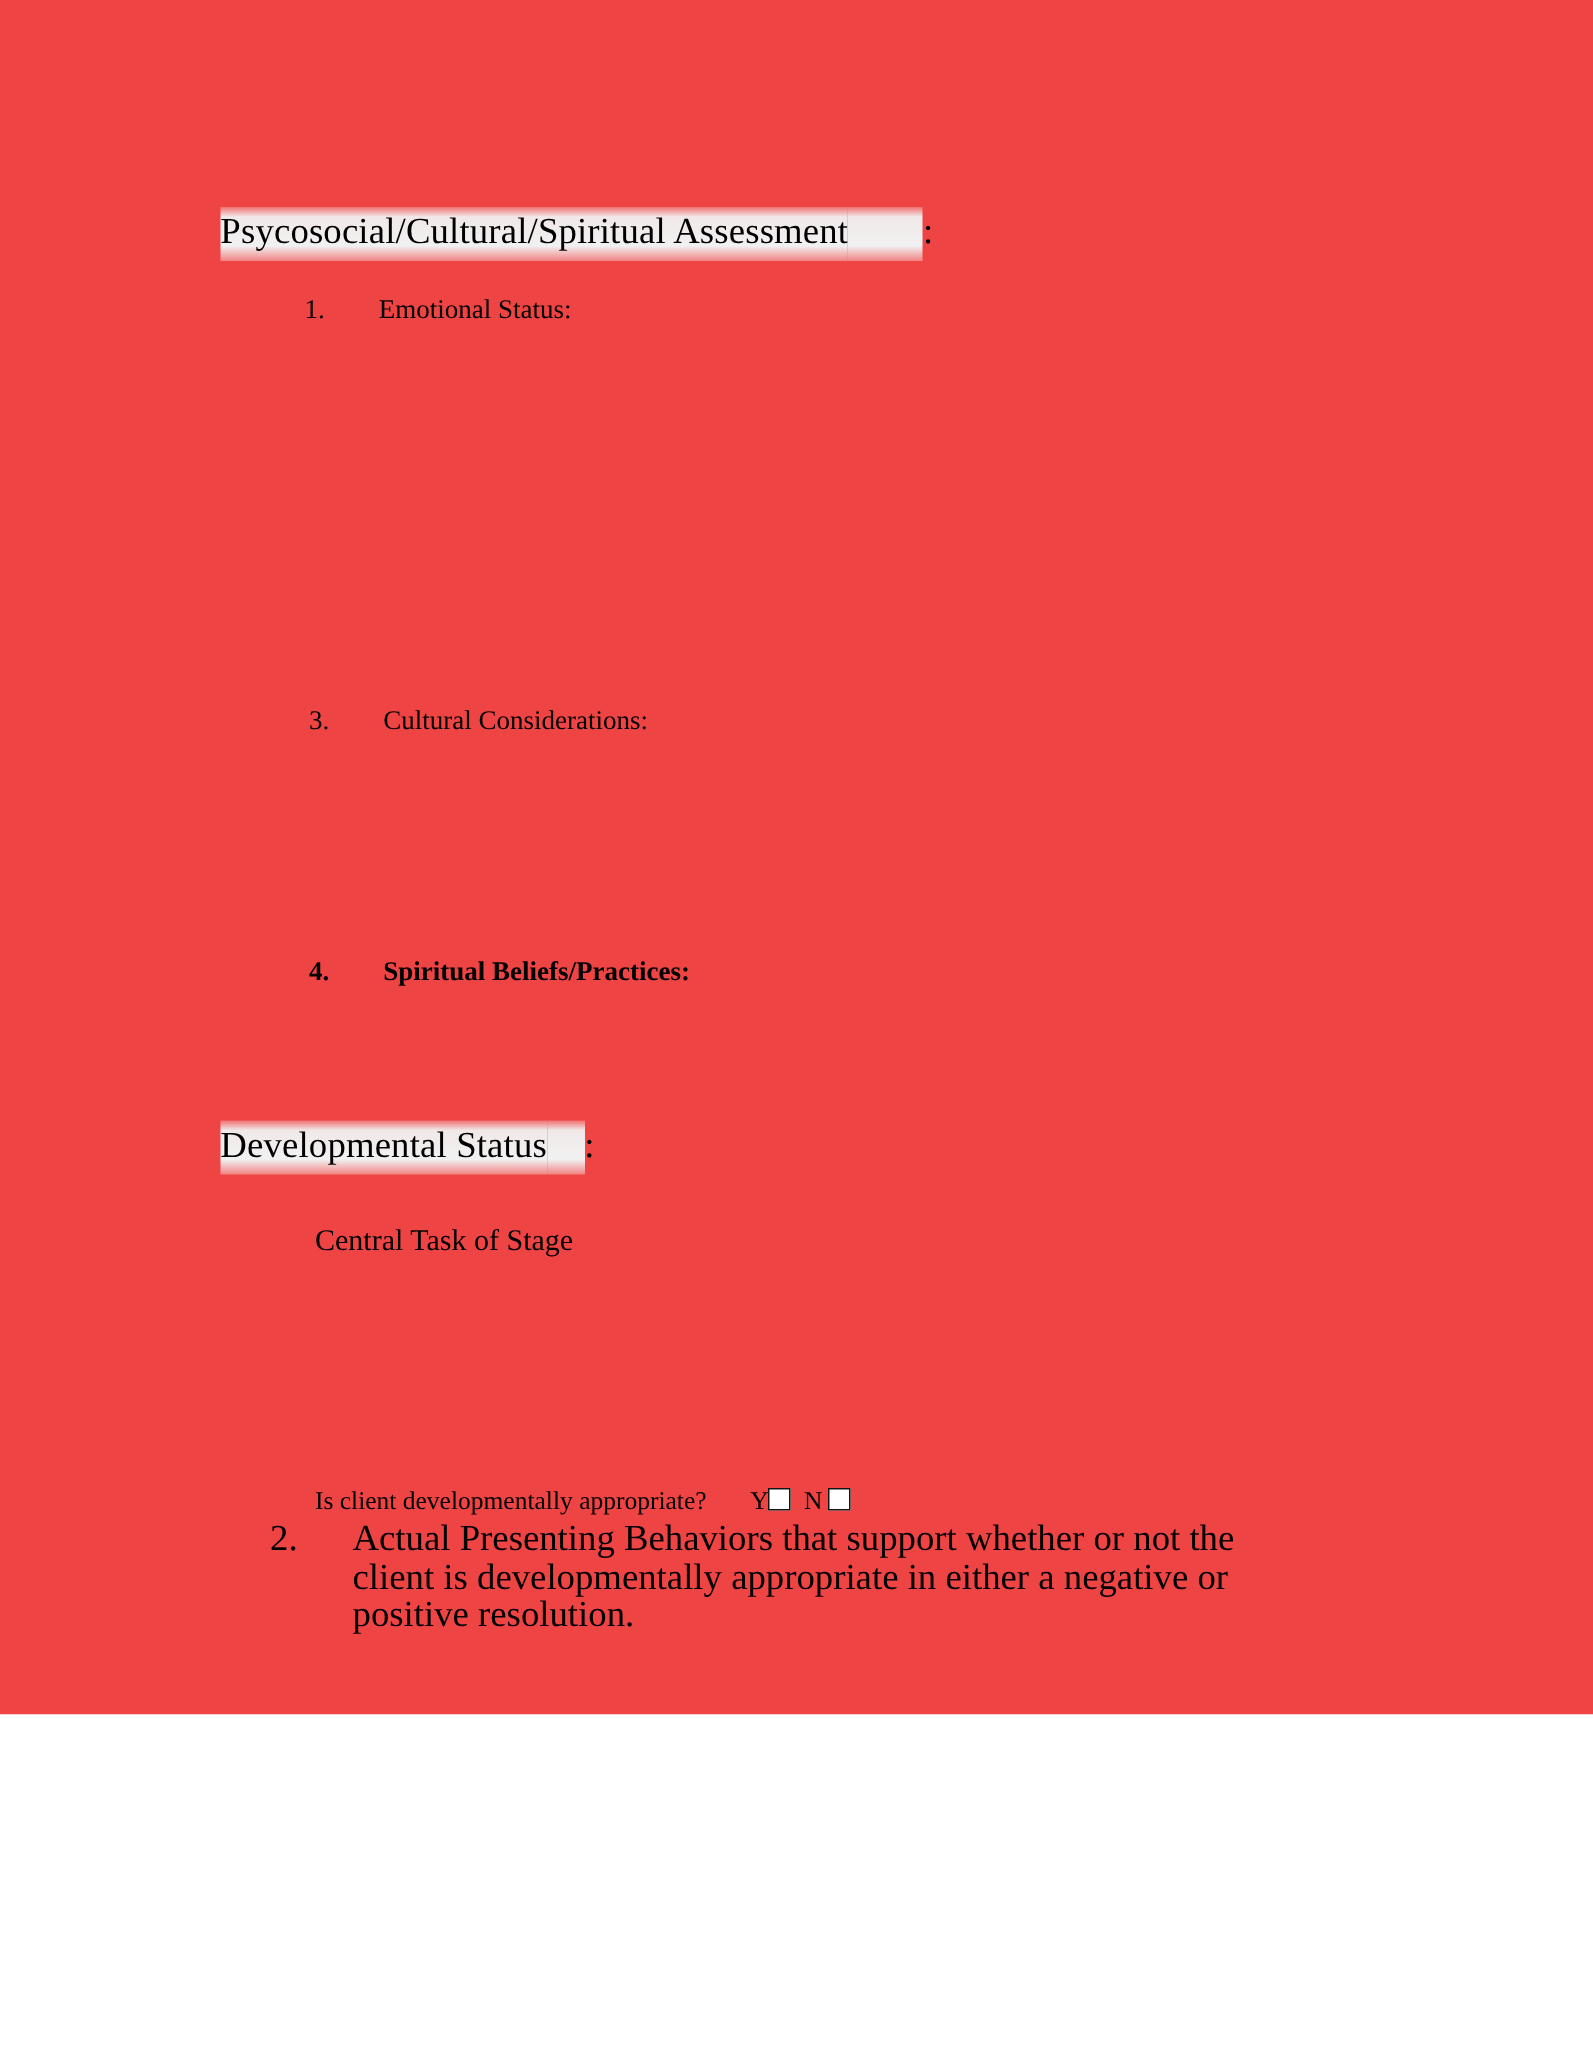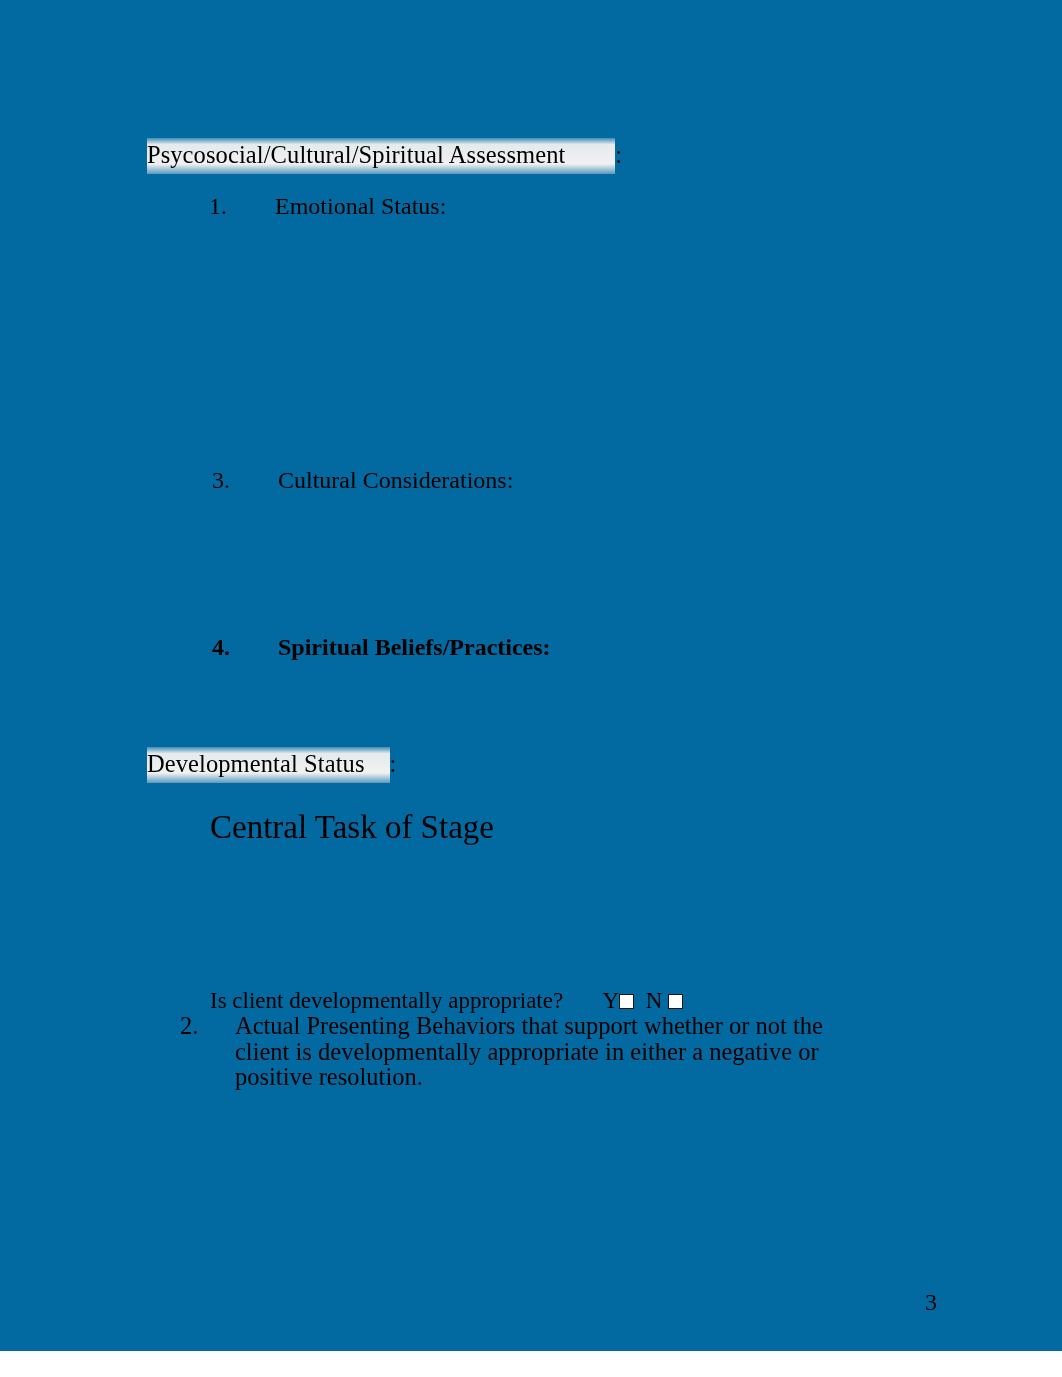--- a/index.html
+++ b/index.html
@@ -9,23 +9,23 @@
     background: #ffffff;
   }
   body {
     font-family: "Liberation Serif", "DejaVu Serif", serif;
     color: #000000;
     -webkit-font-smoothing: antialiased;
   }
   .page {
     position: relative;
     width: 1062px;
-    height: 1351px;
+    height: 1143px;
     margin: 0 auto;
-    background: #0369a1;
+    background: #ef4444;
     overflow: hidden;
   }
 
   
   .section-heading {
     position: absolute;
     font-size: 24.5px;
     line-height: 30px;
     white-space: pre;
     letter-spacing: 0.1px;
@@ -40,31 +40,31 @@
     box-decoration-break: clone;
     -webkit-box-decoration-break: clone;
   }
   .section-heading .colon {
     background: transparent;
   }
 
   
   .item {
     position: absolute;
-    font-size: 24px;
+    font-size: 18px;
     line-height: 30px;
     white-space: pre;
   }
   .item .num {
     display: inline-block;
   }
 
   .plain {
     position: absolute;
-    font-size: 33px;
+    font-size: 20px;
     line-height: 30px;
     white-space: pre;
   }
 
   
   .para {
     position: absolute;
     font-size: 24.5px;
     line-height: 25.5px;
   }
@@ -108,21 +108,21 @@
     display: inline-block;
     width: 152px;
     border-bottom: 1.7px solid #111111;
     vertical-align: 4px;
     margin-left: 1px;
   }
 
   
   .qblock {
     position: absolute;
-    font-size: 23px;
+    font-size: 17px;
     line-height: 25.5px;
     white-space: pre;
   }
 
   
   .page-number {
     position: absolute;
     font-size: 24px;
     line-height: 28px;
   }

